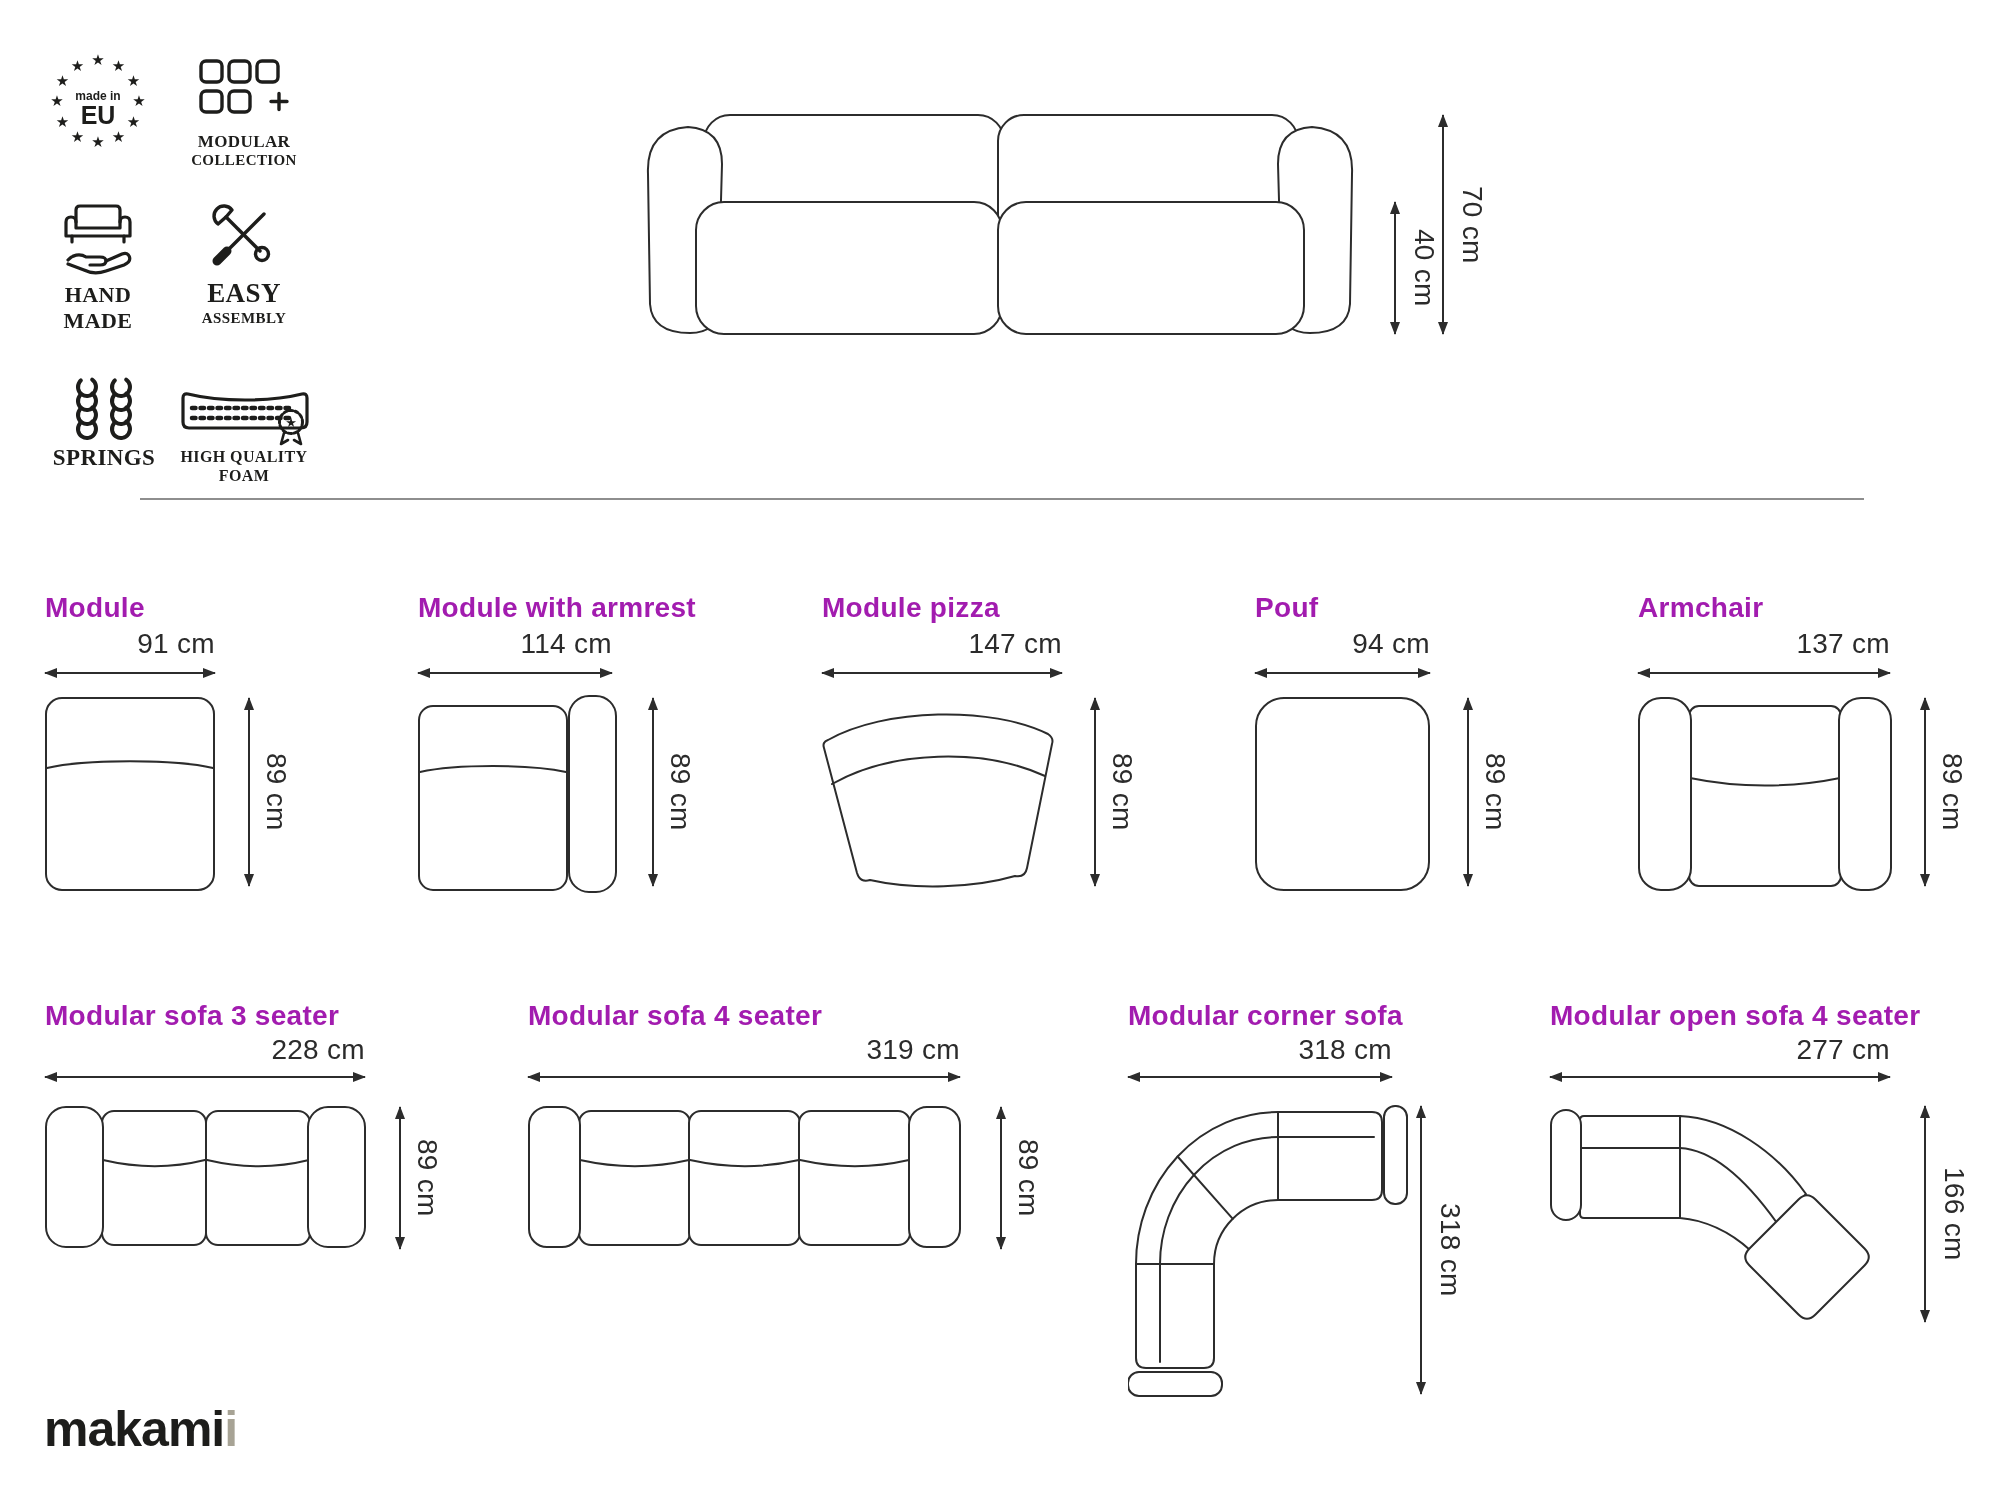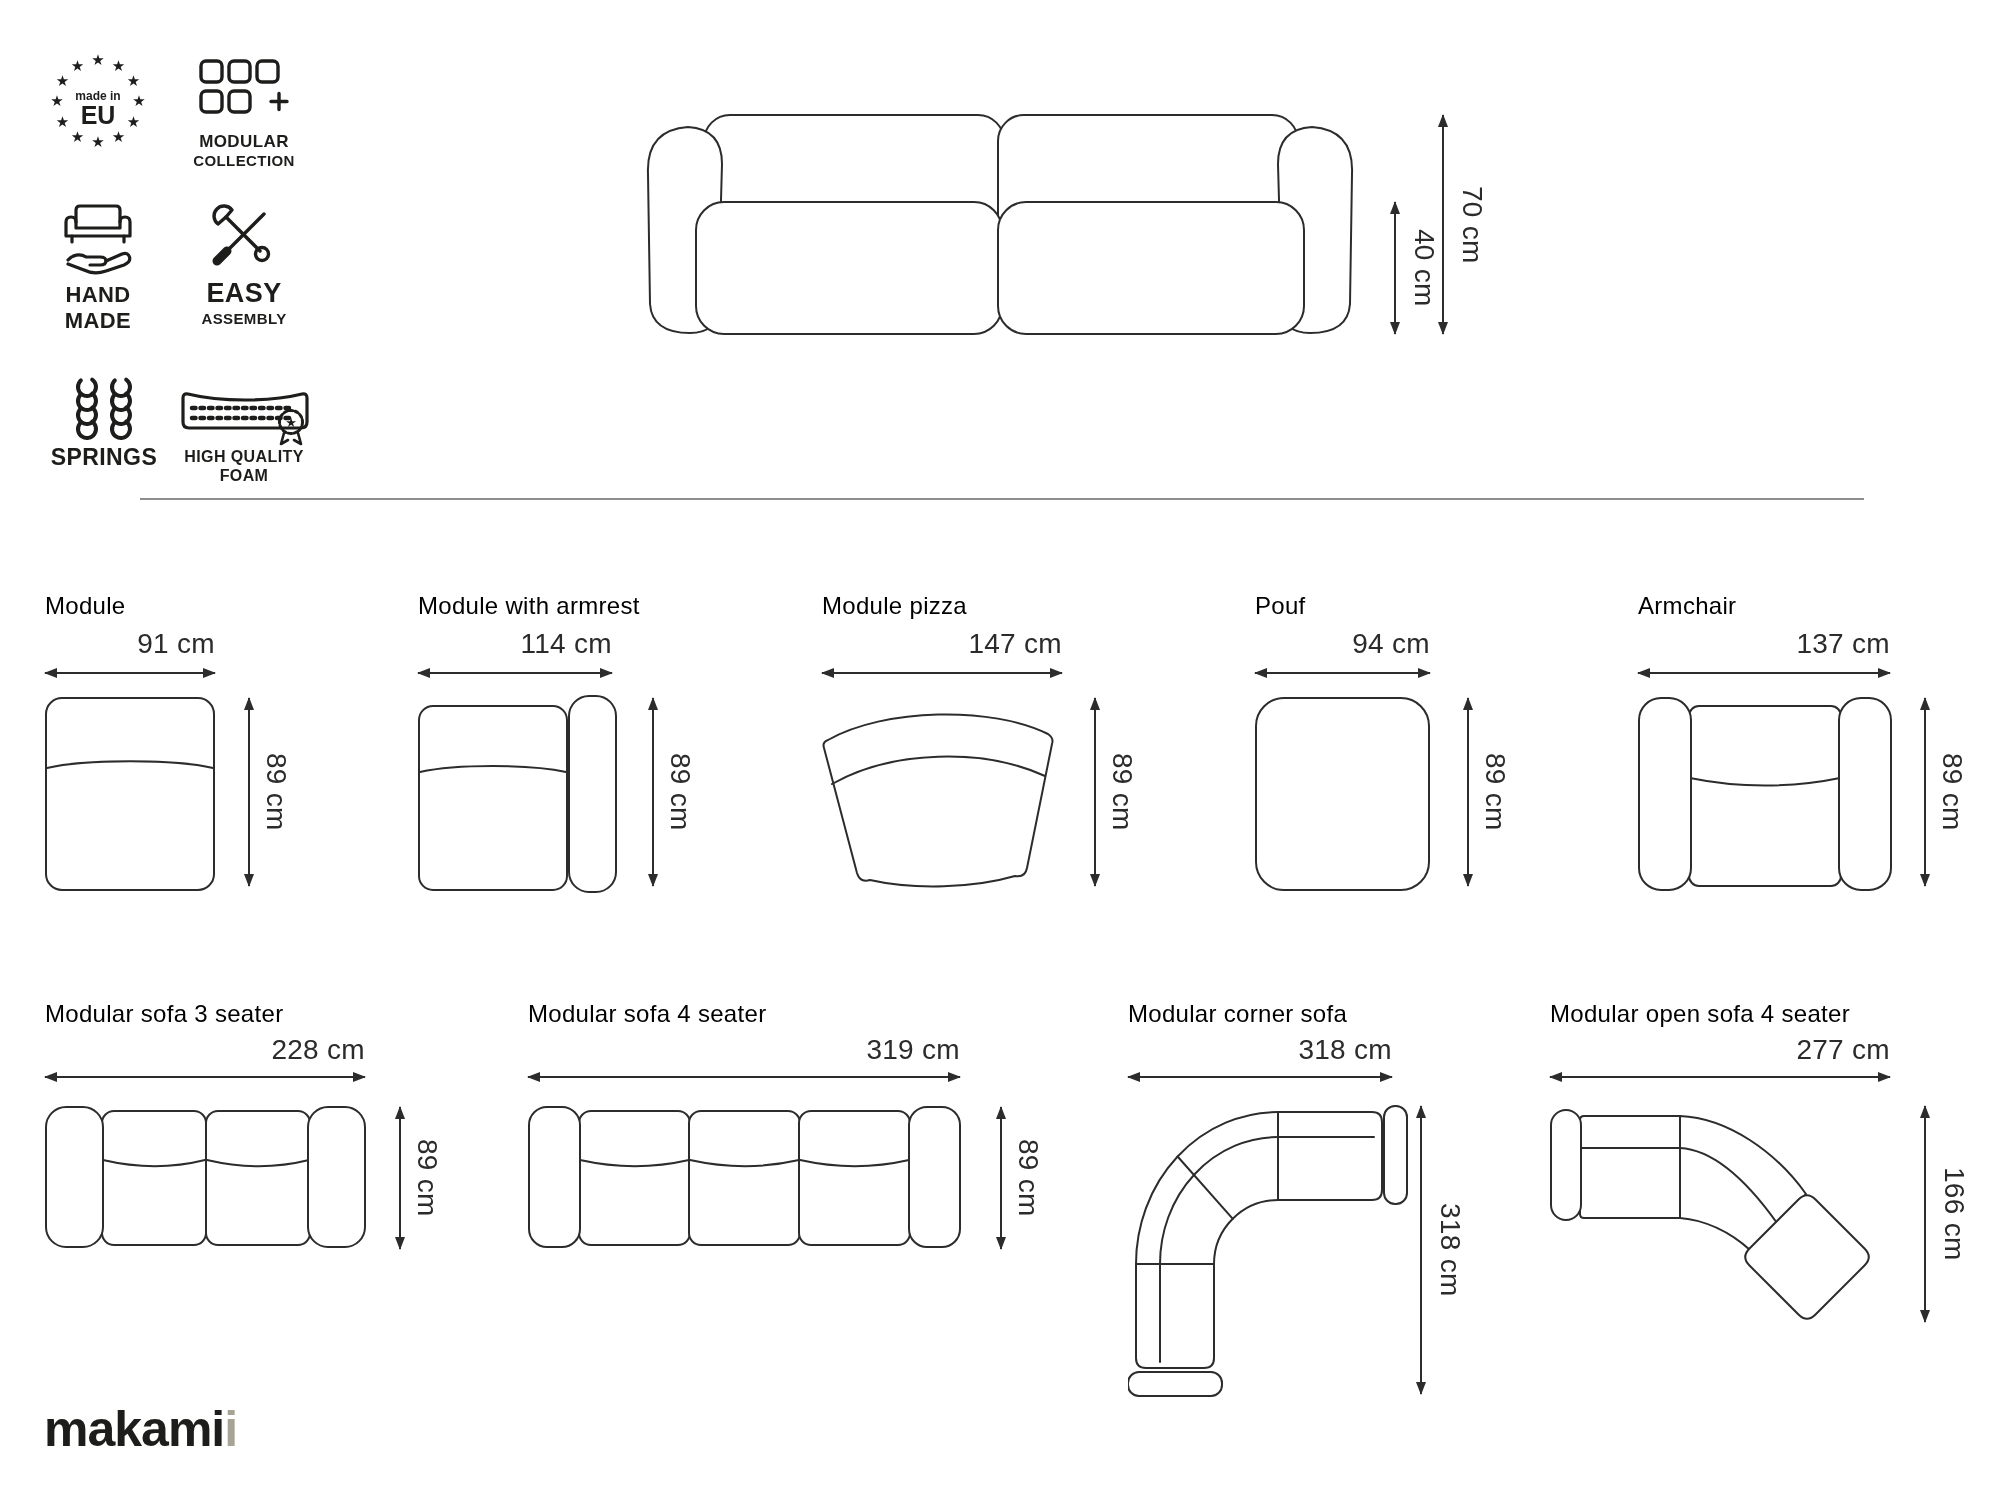--- a/index.html
+++ b/index.html
@@ -15,29 +15,29 @@
       border-top:5px solid transparent;border-bottom:5px solid transparent;border-left:13px solid #2c2c2c;}
   .v-arrow{width:2px;background:#2c2c2c;}
   .v-arrow::before{content:"";position:absolute;top:-1px;left:-4px;width:0;height:0;
       border-left:5px solid transparent;border-right:5px solid transparent;border-bottom:13px solid #2c2c2c;}
   .v-arrow::after{content:"";position:absolute;bottom:-1px;left:-4px;width:0;height:0;
       border-left:5px solid transparent;border-right:5px solid transparent;border-top:13px solid #2c2c2c;}
   .num{font-size:28px;font-weight:500;color:#2b2b2b;letter-spacing:.3px;}
   .dim-w{text-align:right;}
   .dim-d{display:flex;align-items:center;justify-content:center;width:36px;}
   .dim-d span{writing-mode:vertical-rl;}
-  .p-label{font-size:24px;font-weight:400;color:#000000;letter-spacing:.3px;white-space:nowrap;}
+  .p-label{font-size:28px;font-weight:700;color:#a21caf;letter-spacing:.3px;white-space:nowrap;}
   
   .dwg *{stroke:#2c2c2c;stroke-width:2;stroke-linecap:round;stroke-linejoin:round;}
   .dwg .sh{fill:#ffffff;}
   .dwg .ln{fill:none;}
   
   .icon *{stroke:#1d1d1b;fill:none;stroke-linecap:round;stroke-linejoin:round;}
   .icon text{stroke:none;fill:#1d1d1b;}
-  .badge-label{text-align:center;font-weight:700;color:#1d1d1b;line-height:1.18;letter-spacing:.4px;}
+  .badge-label{text-align:center;font-weight:700;color:#1d1d1b;line-height:1.18;letter-spacing:.4px;font-family:Liberation Serif, serif;}
   .divider{border-top:2px solid #8e8e8e;height:0;}
   .hero-title{font-size:38px;font-weight:800;letter-spacing:1.5px;text-align:center;color:#111;}
   .logo{font-size:50px;font-weight:700;letter-spacing:-1px;color:#1d1d1b;}
 </style>
 </head>
 <body>
 
 <div class="page">
 
   <svg class="abs icon" style="left:46px;top:50px" width="104" height="108" viewBox="0 0 104 108">

